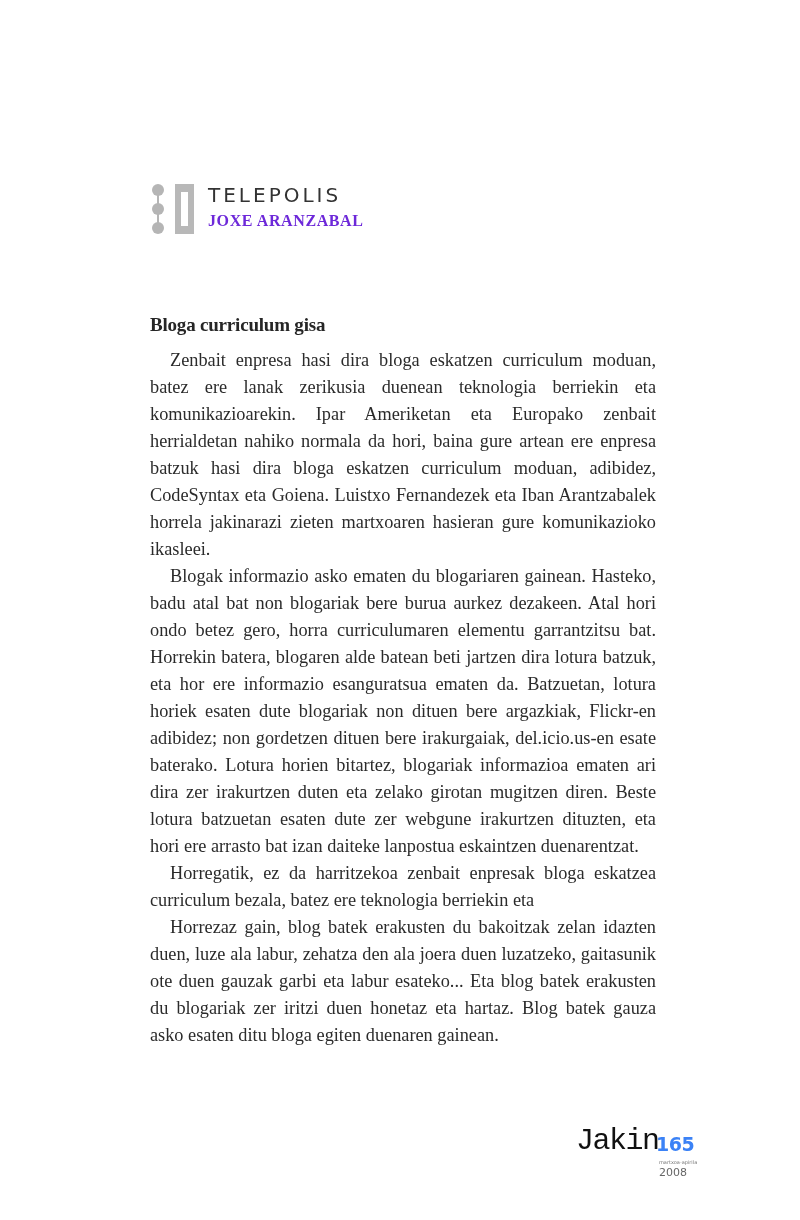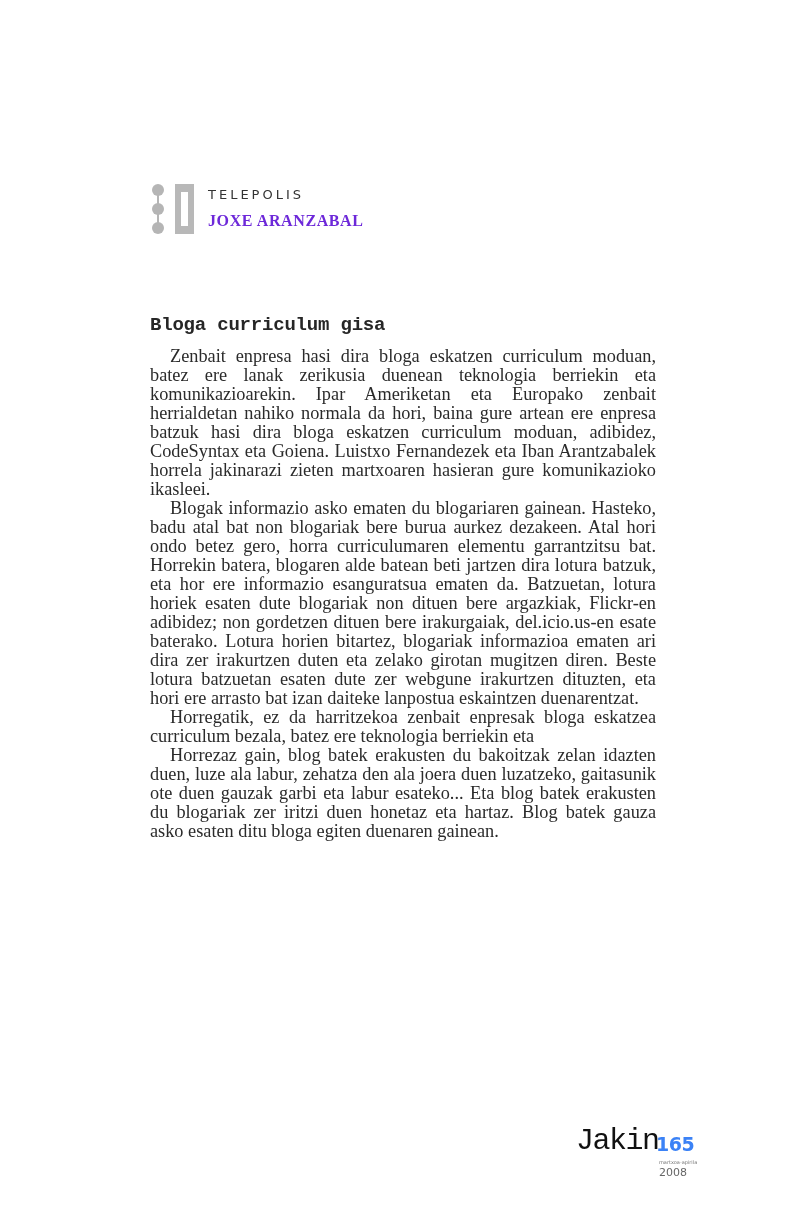--- a/index.html
+++ b/index.html
@@ -27,34 +27,34 @@
   .logo-mark .bar {
     position: absolute; left: 23px; top: 0; width: 19px; height: 50px;
     background: #b8b8b8;
   }
   .logo-mark .bar::after {
     content: ""; position: absolute; left: 6px; top: 8px; width: 7px; height: 34px; background: #ffffff;
   }
   .header-text { margin-left: 8px; padding-top: 1px; }
   .section-name {
     font-family: "DejaVu Sans", "Liberation Sans", sans-serif;
-    font-size: 13px; letter-spacing: 3px; color: #333; line-height: 20px;
+    font-size: 20px; letter-spacing: 3px; color: #333; line-height: 20px;
   }
   .author {
     font-family: "Liberation Serif", serif; font-weight: bold;
     font-size: 16px; letter-spacing: 0.6px; color: #6d28d9; margin-top: 7px;
   }
   .article { position: absolute; left: 150px; top: 314px; width: 506px; }
   .article-title {
-    font-family: Liberation Mono, monospace;
+    font-family: Liberation Serif, serif;
     font-weight: bold; font-size: 19px; color: #262626; margin: 0 0 11px 0;
     letter-spacing: -0.2px;
   }
   .para {
-    font-size: 18.3px; line-height: 19px; text-align: justify;
+    font-size: 18.3px; line-height: 27px; text-align: justify;
     margin: 0; text-indent: 20px; color: #2b2b2b;
     hyphens: manual;
   }
   .footer-logo {
     position: absolute; left: 576px; top: 1128px; width: 130px; height: 52px;
   }
   .jakin {
     font-family: Liberation Mono, monospace;
     font-size: 30px; letter-spacing: -1.5px; color: #111; position: absolute; left: 0; top: -4px;
   }

